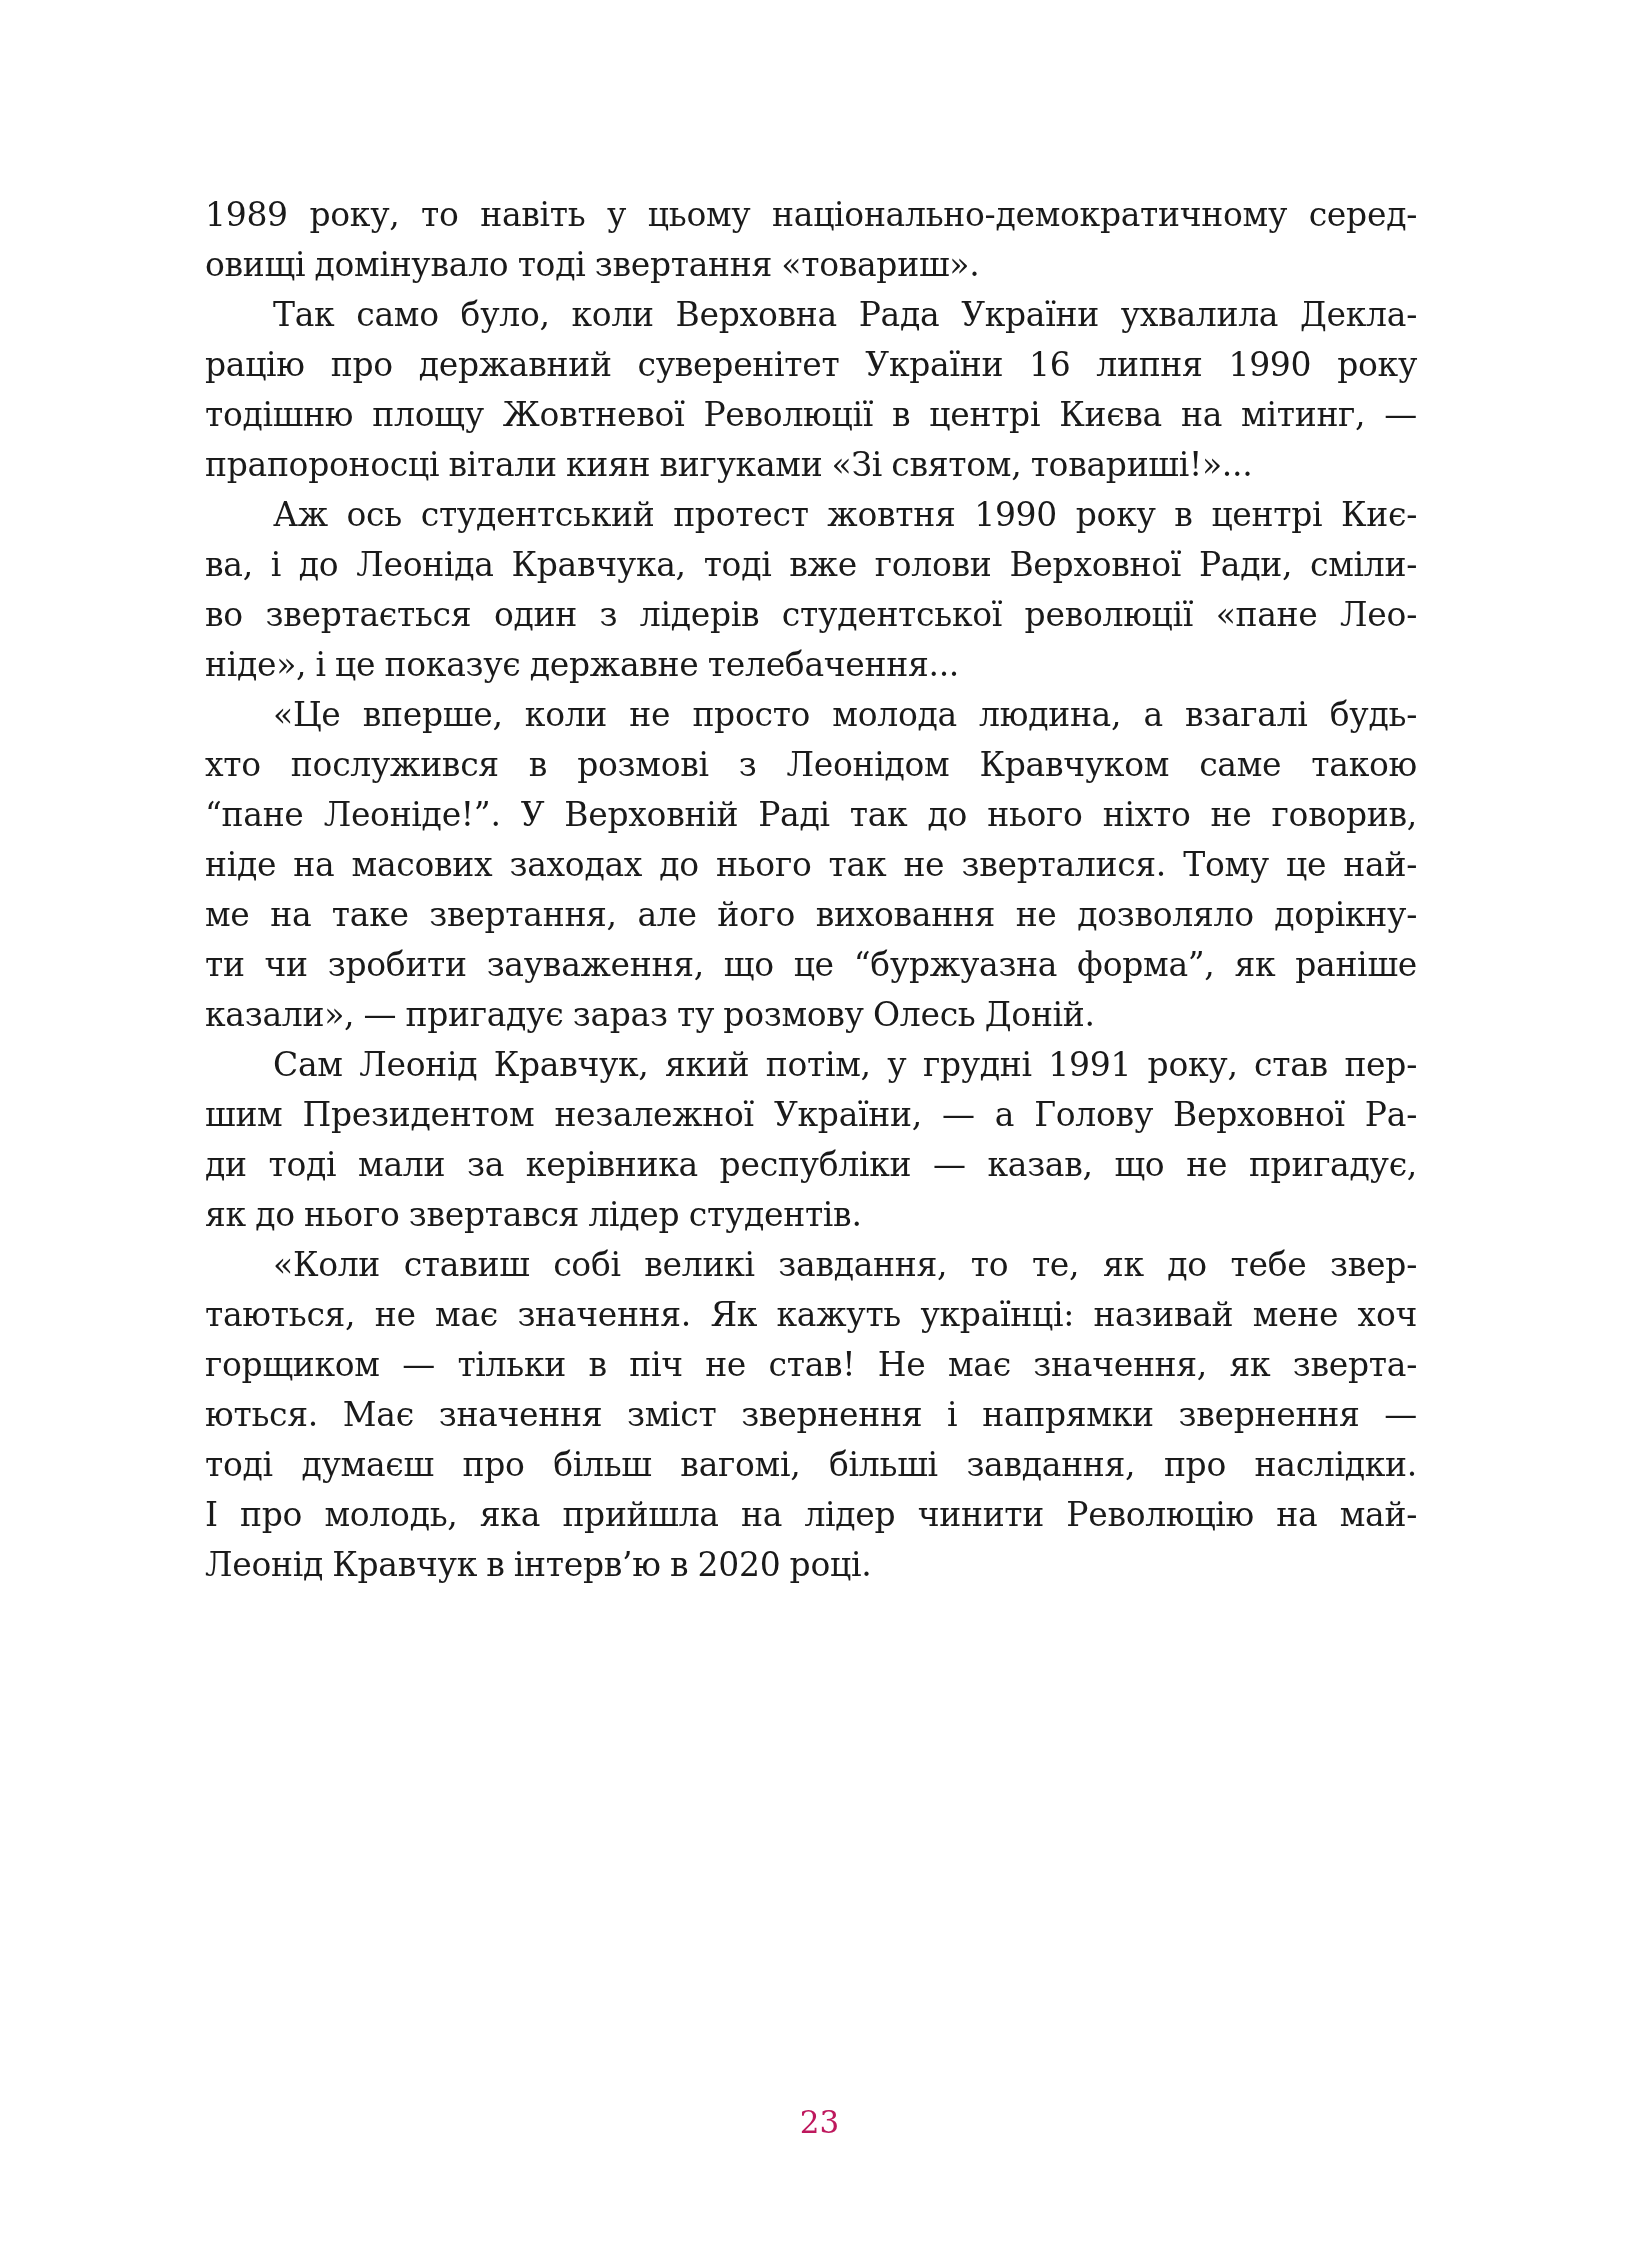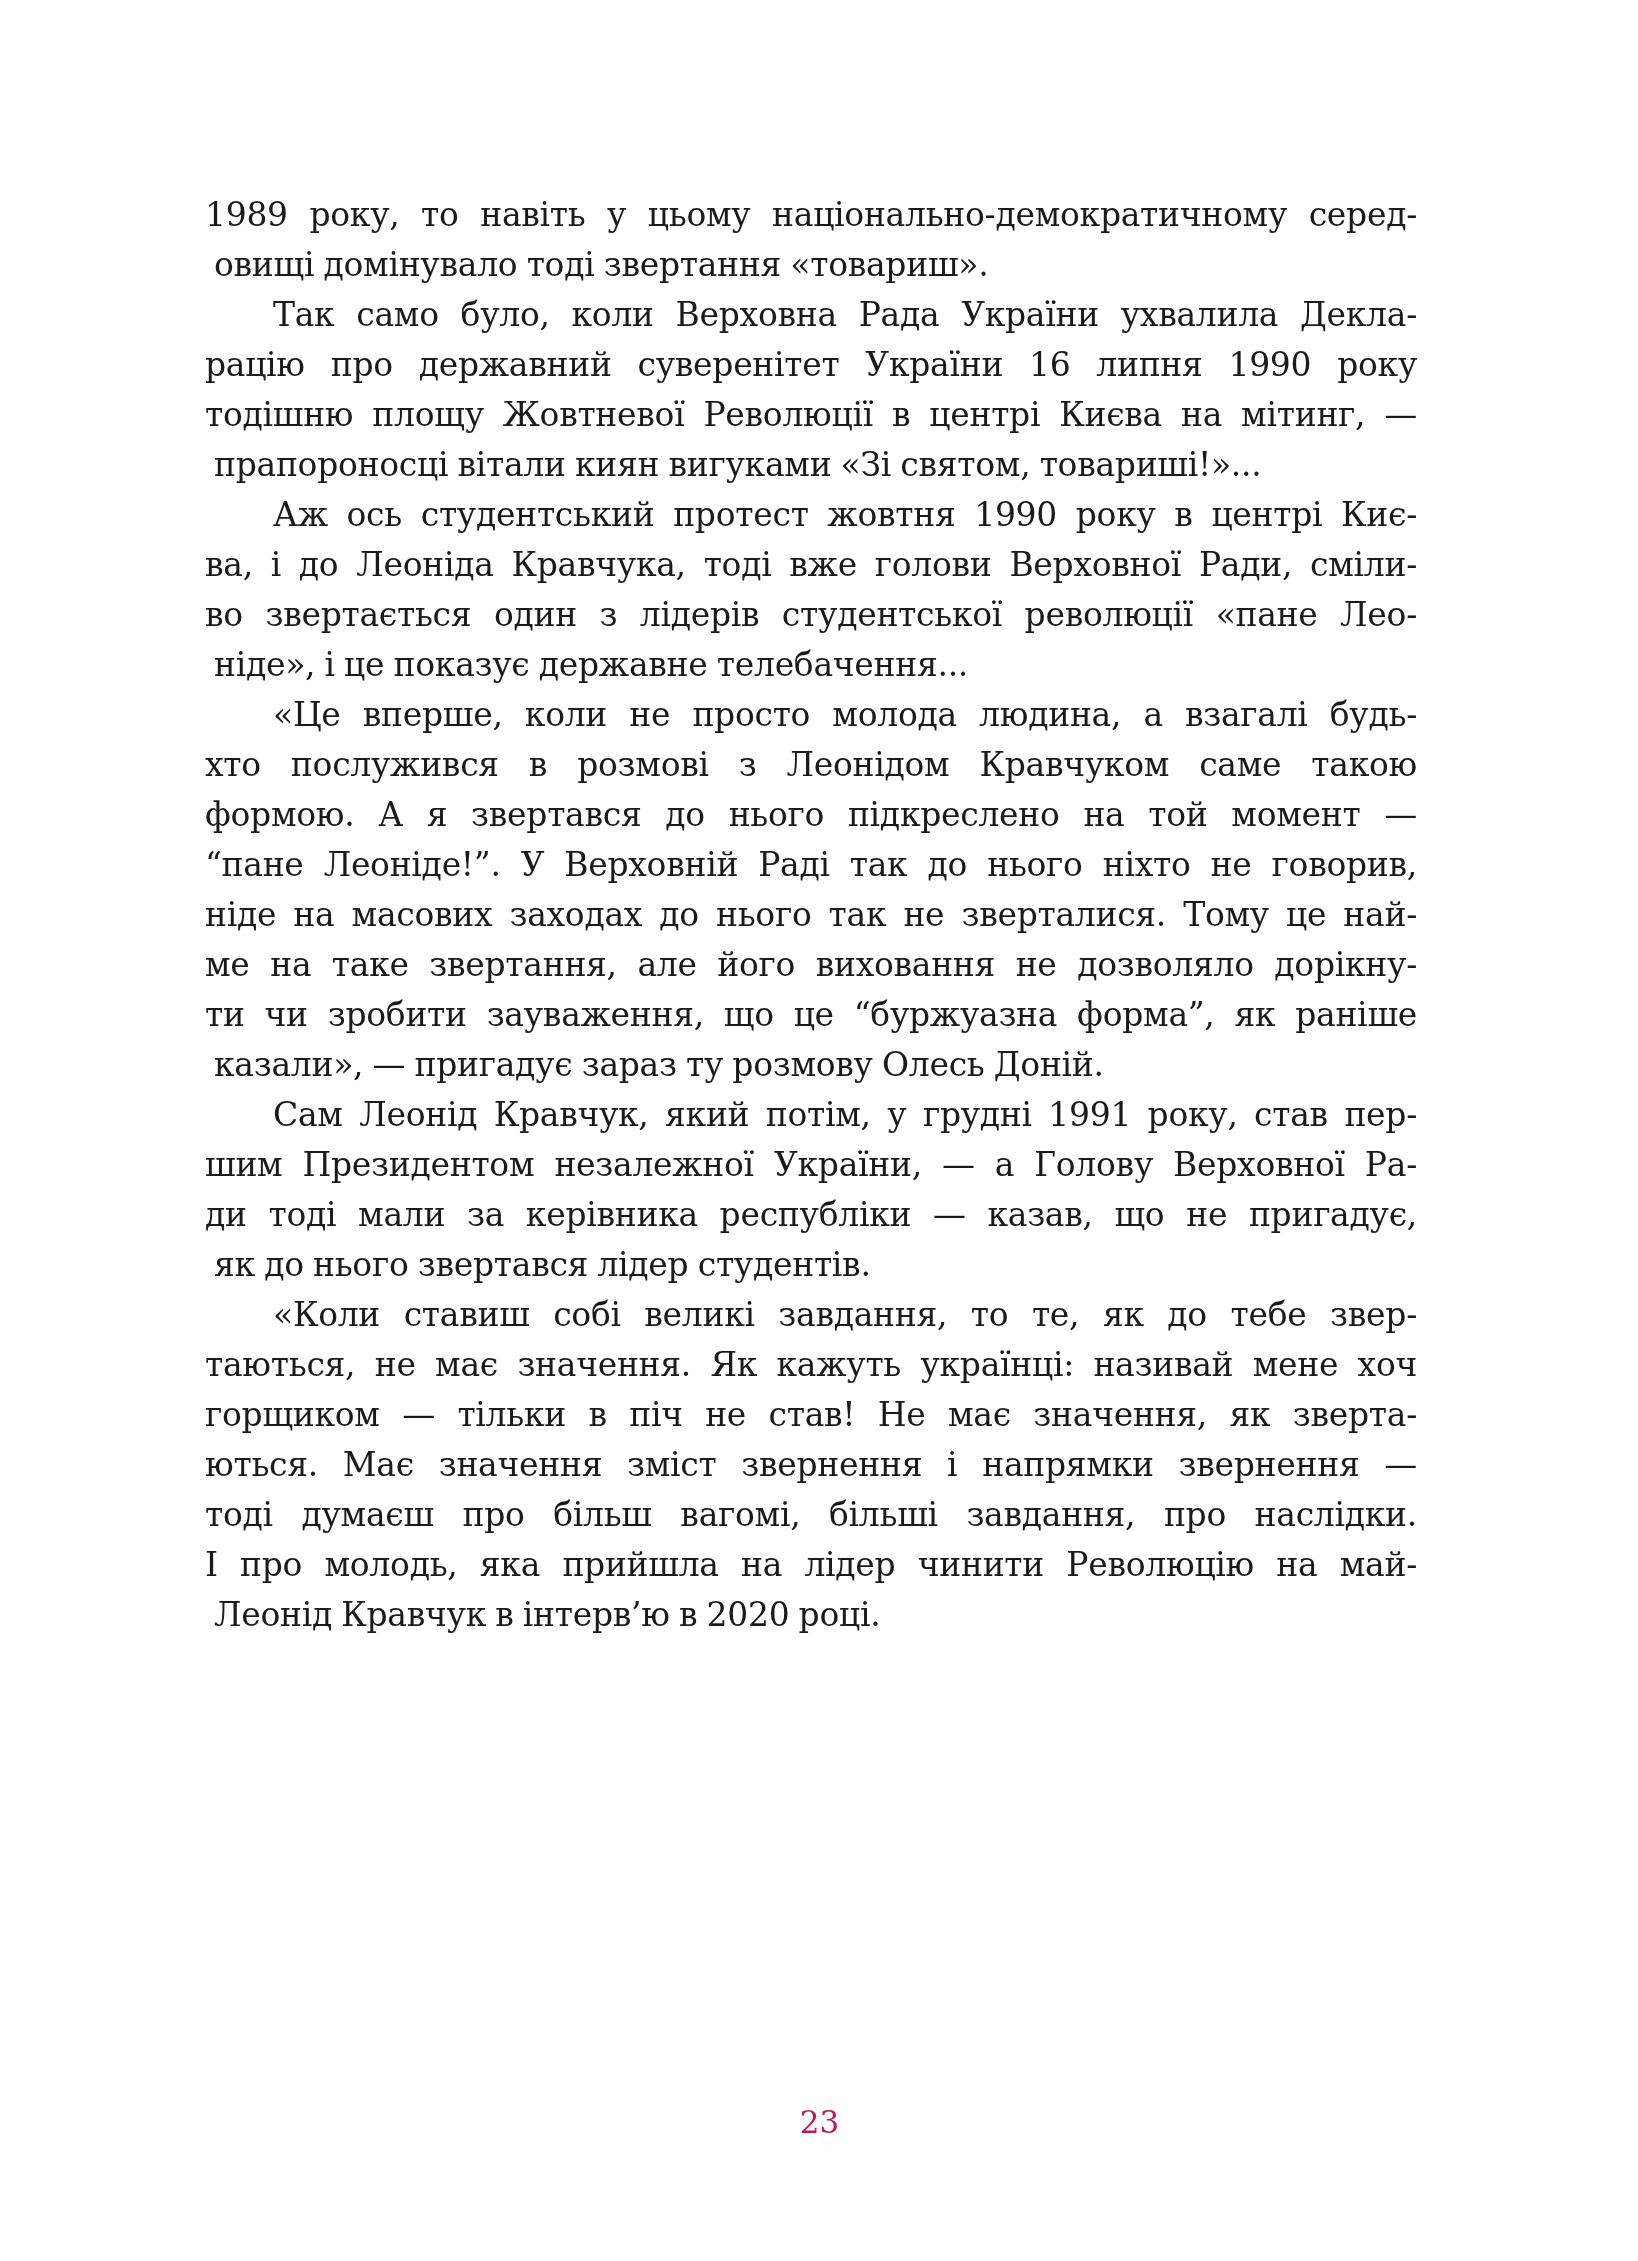--- a/index.html
+++ b/index.html
@@ -11,21 +11,21 @@
   }
   .text-block {
     position: absolute; left: 205px; top: 190px; width: 1212px;
   }
   .line {
     display: block; height: 50px; line-height: 50px;
     font-size: 33px; white-space: nowrap;
     text-align: justify; text-align-last: justify;
     letter-spacing: -0.3px; word-spacing: -0.9px;
   }
-  .line.last { text-align-last: left; margin-left: 9px; }
+  .line.last { text-align-last: left; }
   .line.indent { padding-left: 68px; }
   .line.it, .seg.it { }
   .seg.rom { font-style: normal; }
   .page-number {
     position: absolute; left: 0; width: 1639px; top: 2104px;
     text-align: center; font-size: 31px; color: #be185d;
   }
 </style>
 </head>
 <body>
@@ -37,21 +37,20 @@
     <span class="line indent">Так само було, коли Верховна Рада України ухвалила Декла-</span>
     <span class="line">рацію про державний суверенітет України 16 липня 1990 року</span>
     <span class="line">тодішню площу Жовтневої Революції в центрі Києва на мітинг, —</span>
     <span class="line last">прапороносці вітали киян вигуками «Зі святом, товариші!»...</span>
     <span class="line indent">Аж ось студентський протест жовтня 1990 року в центрі Киє-</span>
     <span class="line">ва, і до Леоніда Кравчука, тоді вже голови Верховної Ради, сміли-</span>
     <span class="line">во звертається один з лідерів студентської революції «пане Лео-</span>
     <span class="line last">ніде», і це показує державне телебачення...</span>
     <span class="line indent it">«Це вперше, коли не просто молода людина, а взагалі будь-</span>
     <span class="line it">хто послужився в розмові з Леонідом Кравчуком саме такою</span>
-    <span class="line it">формою. А я звертався до нього підкреслено на той момент —</span>
     <span class="line it">“пане Леоніде!”. У Верховній Раді так до нього ніхто не говорив,</span>
     <span class="line it">ніде на масових заходах до нього так не зверталися. Тому це най-</span>
     <span class="line it">ме на таке звертання, але його виховання не дозволяло дорікну-</span>
     <span class="line it">ти чи зробити зауваження, що це “буржуазна форма”, як раніше</span>
     <span class="line last"><span class="seg it">казали»</span><span class="seg rom">, — пригадує зараз ту розмову Олесь Доній.</span></span>
     <span class="line indent">Сам Леонід Кравчук, який потім, у грудні 1991 року, став пер-</span>
     <span class="line">шим Президентом незалежної України, — а Голову Верховної Ра-</span>
     <span class="line">ди тоді мали за керівника республіки — казав, що не пригадує,</span>
     <span class="line last">як до нього звертався лідер студентів.</span>
     <span class="line indent it">«Коли ставиш собі великі завдання, то те, як до тебе звер-</span>

